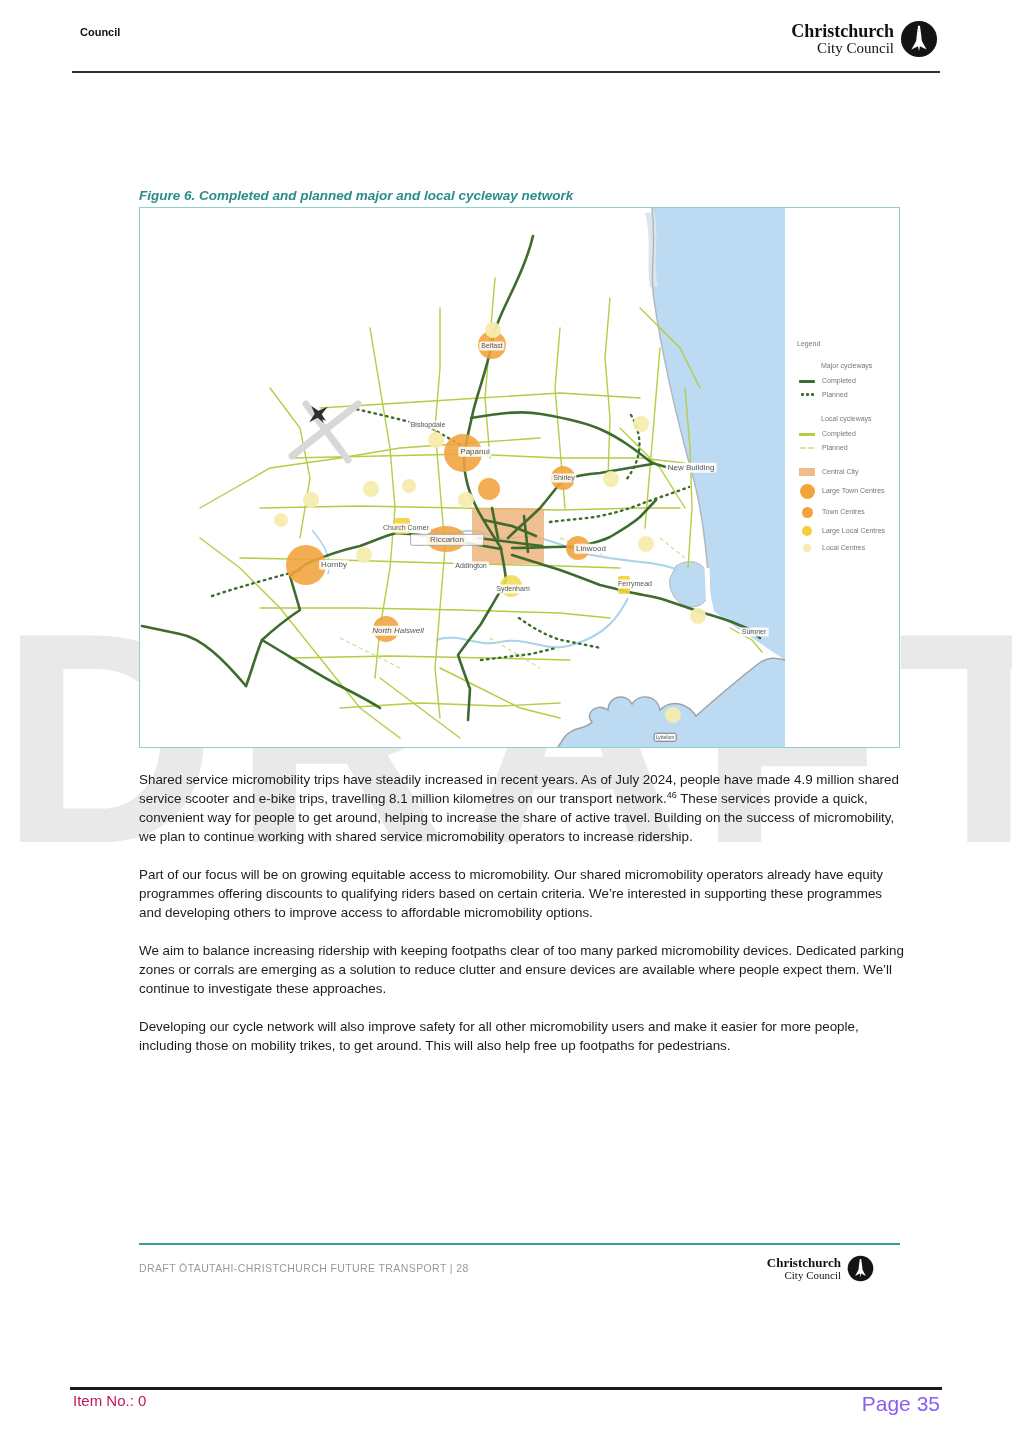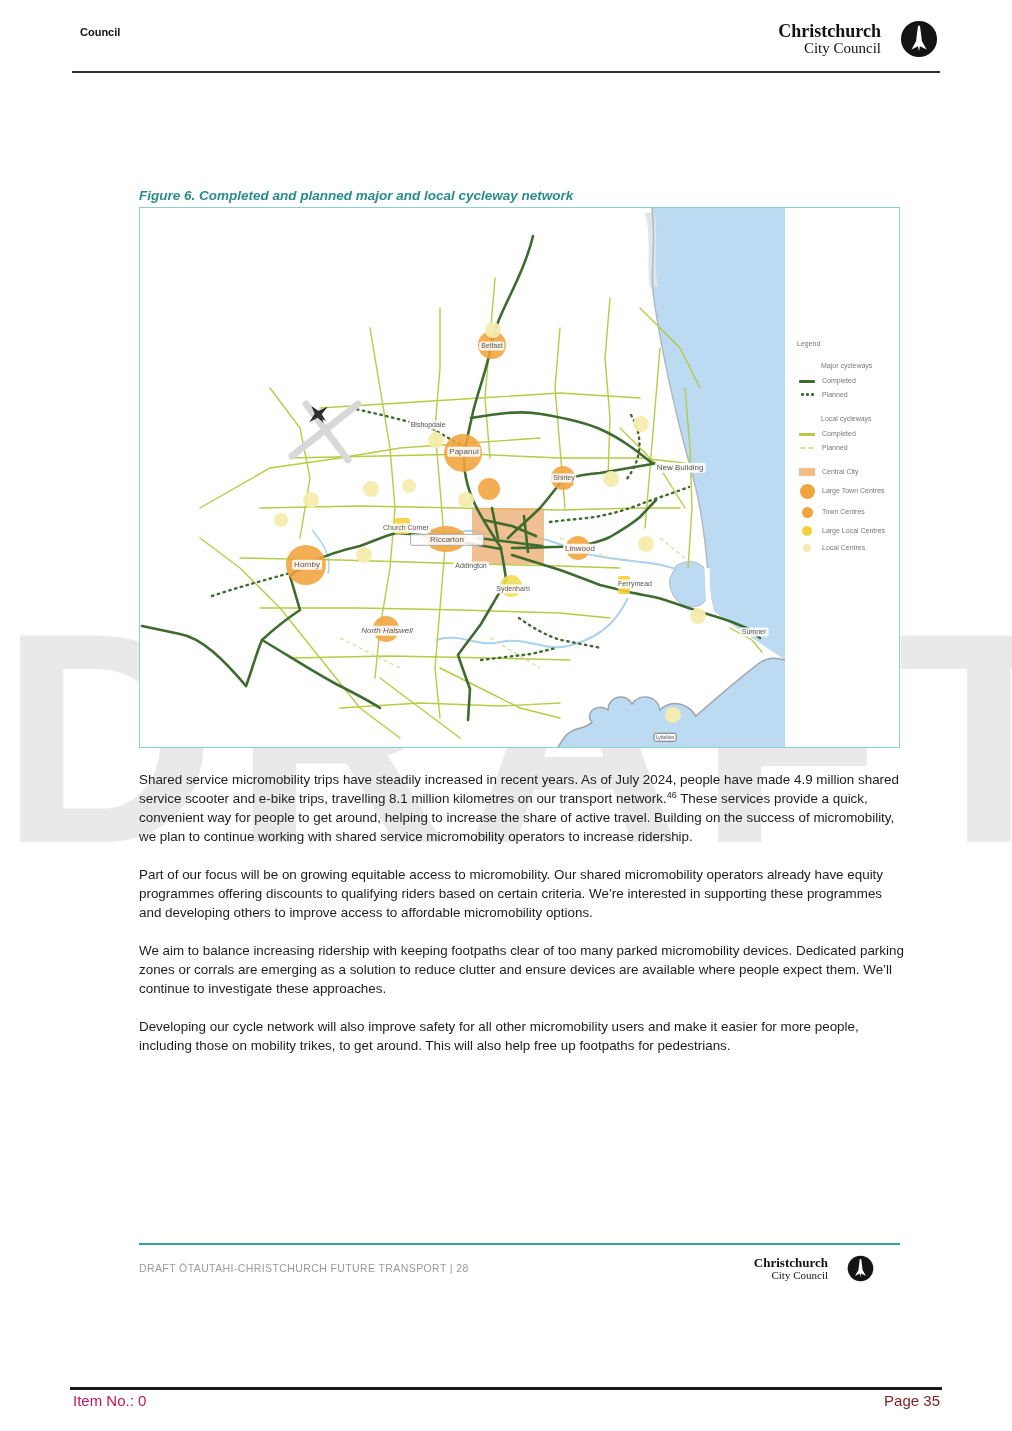--- a/index.html
+++ b/index.html
@@ -4,21 +4,21 @@
 <style>
   * { box-sizing: border-box; }
   html,body { margin:0; padding:0; }
   body {
     width:1012px; height:1431px; position:relative; background:#ffffff;
     font-family:"Liberation Sans", sans-serif; overflow:hidden; color:#1c1c1c;
   }
 
   
   .header-title { position:absolute; left:80px; top:26px; font-size:11px; font-weight:bold; color:#111; }
-  .logo { position:absolute; display:flex; align-items:center; gap:19px; }
+  .logo { position:absolute; display:flex; align-items:center; gap:6px; }
   .logo-top { right:74px; top:20px; }
   .logo-text { text-align:right; font-family:"Liberation Serif", serif; color:#111; line-height:1.05; }
   .logo-top .logo-line1 { font-size:18px; font-weight:bold; }
   .logo-top .logo-line2 { font-size:15px; }
   .logo-emblem { display:block; }
   .header-rule { position:absolute; left:72px; right:72px; top:71px; height:2px; background:#2f2f2f; }
 
   
   .watermark {
     position:absolute; left:0; right:0; top:588px; z-index:1;
@@ -35,21 +35,21 @@
     position:absolute; left:139px; top:207px; width:761px; height:541px; z-index:2;
     background:#ffffff; border:1px solid #8fd0cd;
   }
   .map-frame svg { position:absolute; left:0; top:0; }
 
   .map-label {
     position:absolute; transform:translate(-50%,-50%); z-index:5;
     font-size:7px; color:#555; background:rgba(255,255,255,0.88);
     padding:0 2px; border-radius:2px; white-space:nowrap; line-height:1.3;
   }
-  .map-label.lg { font-size:8px; }
+  .map-label.lg { font-size:8px;margin-left:11px; }
   .map-label.boxed { border:1px solid #aaa; font-size:8px; padding:0 19px; }
   .map-label.tiny { font-size:5px; padding:0 1px; border:1px solid #777; }
 
   
   .legend {
     position:absolute; left:657px; top:132px; width:100px; z-index:5;
     font-size:7px; color:#777; line-height:1.1;
   }
   .legend-title { margin-bottom:14px; }
   .legend-group-title { margin:0 0 8px 24px; }
@@ -82,21 +82,21 @@
     position:absolute; left:139px; top:1262px; z-index:2;
     font-size:10.5px; color:#9a9a9a; letter-spacing:.4px;
   }
   .logo-footer { right:138px; top:1255px; }
   .logo-footer .logo-line1 { font-size:13px; font-weight:bold; }
   .logo-footer .logo-line2 { font-size:11px; }
 
   
   .bottom-rule { position:absolute; left:70px; right:70px; top:1387px; height:2.5px; background:#1a1a1a; z-index:2; }
   .bottom-left { position:absolute; left:73px; top:1392px; font-size:15px; color:#be185d; z-index:2; }
-  .bottom-right { position:absolute; right:72px; top:1392px; font-size:15px; color:#7f1d1d; z-index:2; }
+  .bottom-right { position:absolute; right:72px; top:1392px; font-size:21px; color:#8b5cf6; z-index:2; }
 </style>
 </head>
 <body>
 
 <div class="header-title">Council</div>
 <div class="logo logo-top">
   <div class="logo-text">
     <div class="logo-line1">Christchurch</div>
     <div class="logo-line2">City Council</div>
   </div>
@@ -236,21 +236,21 @@
   </svg>
 
   <div class="map-label" style="left:352px; top:138px;">Belfast</div>
   <div class="map-label" style="left:288px; top:217px;">Bishopdale</div>
   <div class="map-label lg" style="left:324px; top:244px;">Papanui</div>
   <div class="map-label" style="left:424px; top:270px;">Shirley</div>
   <div class="map-label lg" style="left:540px; top:260px;">New Building</div>
   <div class="map-label" style="left:266px; top:320px;">Church Corner</div>
   <div class="map-label boxed" style="left:307px; top:332px;">Riccarton</div>
   <div class="map-label lg" style="left:440px; top:341px;">Linwood</div>
-  <div class="map-label lg" style="left:167px; top:357px;">Hornby</div>
+  <div class="map-label lg" style="left:183px; top:357px;">Hornby</div>
   <div class="map-label" style="left:331px; top:358px;">Addington</div>
   <div class="map-label" style="left:373px; top:381px;">Sydenham</div>
   <div class="map-label" style="left:495px; top:376px;">Ferrymead</div>
   <div class="map-label lg" style="left:247px; top:423px;font-style:italic;">North Halswell</div>
   <div class="map-label" style="left:614px; top:424px;">Sumner</div>
   <div class="map-label tiny" style="left:525px; top:529px;">Lyttelton</div>
 
   <div class="legend">
     <div class="legend-title">Legend</div>
     <div class="legend-group-title">Major cycleways</div>

